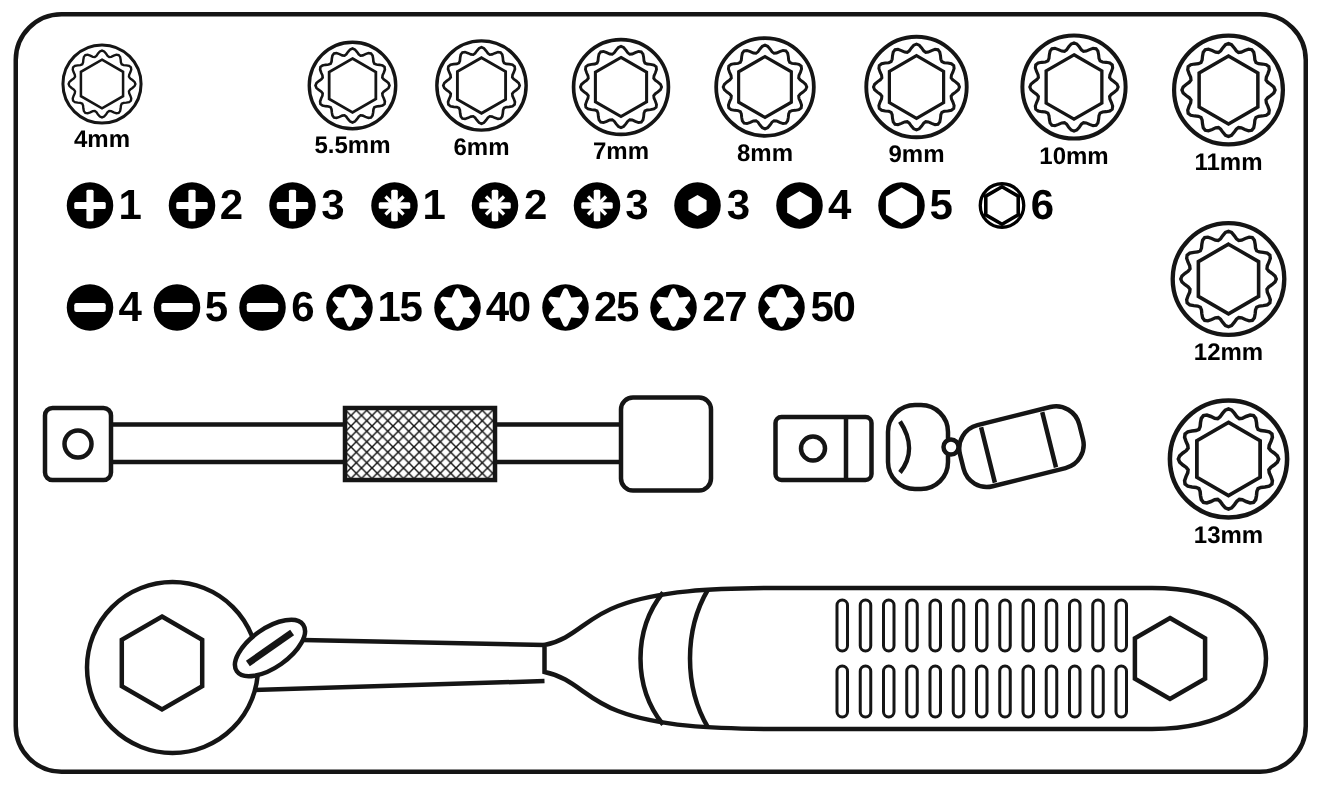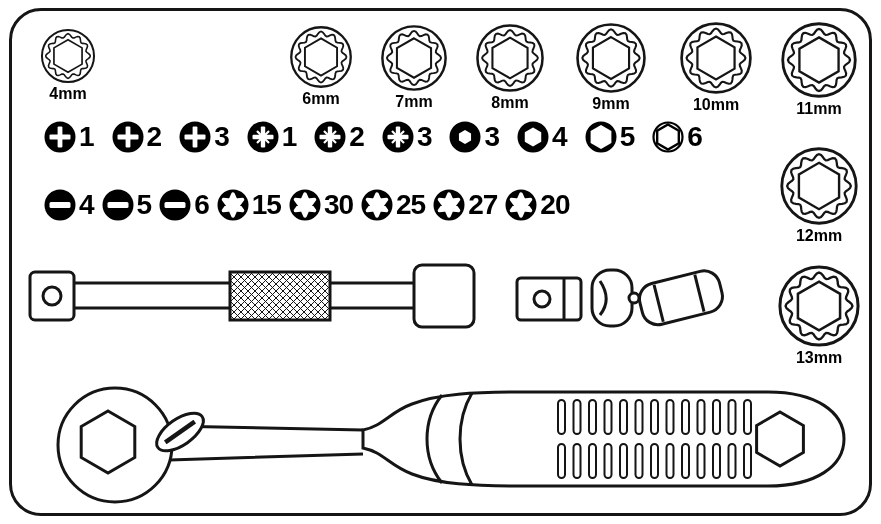--- a/index.html
+++ b/index.html
@@ -98,20 +98,26 @@
 
   <div class="tray"></div>
 
   <div id="sockets-layer">
       <div class="socket" style="left: 36px; top: 28px; width: 56px;">
         <svg width="56" height="56" viewBox="0 0 100 100">
           <use href="#sym-socket"></use>
         </svg>
         <div class="socket-label">4mm</div>
       </div>
+      <div class="socket" style="left: 200px; top: 26px; width: 62px;">
+        <svg width="62" height="62" viewBox="0 0 100 100">
+          <use href="#sym-socket"></use>
+        </svg>
+        <div class="socket-label">5.5mm</div>
+      </div>
       <div class="socket" style="left: 285px; top: 25px; width: 64px;">
         <svg width="64" height="64" viewBox="0 0 100 100">
           <use href="#sym-socket"></use>
         </svg>
         <div class="socket-label">6mm</div>
       </div>
       <div class="socket" style="left: 376px; top: 24px; width: 68px;">
         <svg width="68" height="68" viewBox="0 0 100 100">
           <use href="#sym-socket"></use>
         </svg>
@@ -239,39 +245,39 @@
       <div class="bit">
         <svg width="32" height="32" viewBox="0 0 32 32">
           <use href="#sym-torx"></use>
         </svg>
         <span class="bit-num">15</span>
       </div>
       <div class="bit">
         <svg width="32" height="32" viewBox="0 0 32 32">
           <use href="#sym-torx"></use>
         </svg>
-        <span class="bit-num">30</span>
+        <span class="bit-num">40</span>
       </div>
       <div class="bit">
         <svg width="32" height="32" viewBox="0 0 32 32">
           <use href="#sym-torx"></use>
         </svg>
         <span class="bit-num">25</span>
       </div>
       <div class="bit">
         <svg width="32" height="32" viewBox="0 0 32 32">
           <use href="#sym-torx"></use>
         </svg>
         <span class="bit-num">27</span>
       </div>
       <div class="bit">
         <svg width="32" height="32" viewBox="0 0 32 32">
           <use href="#sym-torx"></use>
         </svg>
-        <span class="bit-num">20</span>
+        <span class="bit-num">50</span>
       </div>
     </div>
 
   <svg id="ext-bar-svg" class="tool-svg" width="455" height="84" viewBox="0 0 455 84">
     <g stroke="#151515" stroke-width="3" fill="#ffffff">
       <rect x="6" y="16" width="44" height="48" rx="5"></rect>
       <circle cx="28" cy="40" r="9"></circle>
       <path d="M50,27 L206,27 M50,52 L206,52" fill="none"></path>
       <rect x="206" y="16" width="100" height="48" fill="url(#hatch)"></rect>
       <path d="M306,27 L390,27 M306,52 L390,52" fill="none"></path>

